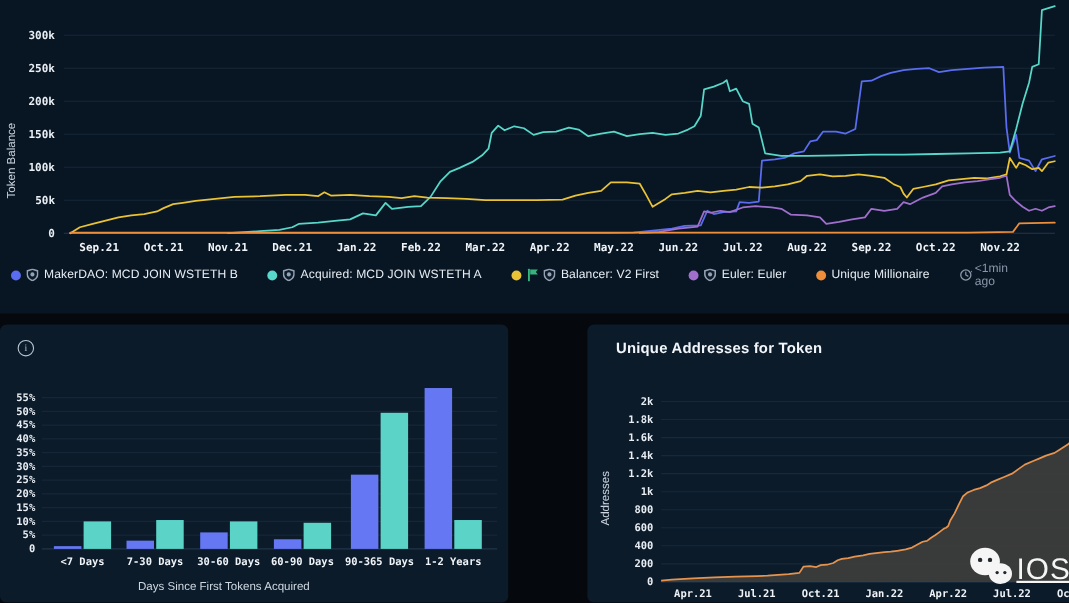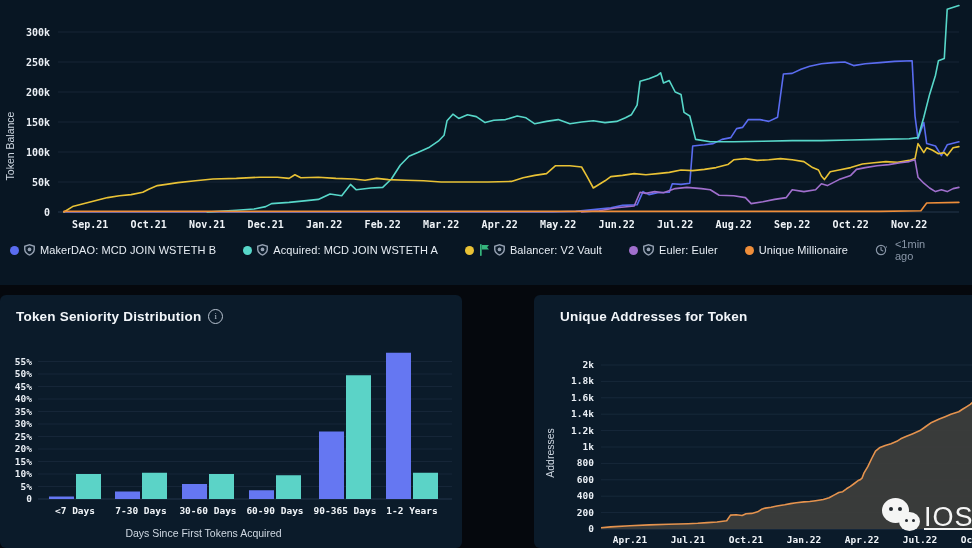--- a/index.html
+++ b/index.html
@@ -7,21 +7,21 @@
          font-family:"Liberation Sans",sans-serif;background:#05080d;}
   
   #top-panel{position:absolute;left:0;top:0;width:972px;height:285px;background:#081623;}
   #balance-svg{position:absolute;left:0;top:0;}
   #legend-row{position:absolute;left:0;top:238px;width:896px;height:24px;
               display:flex;align-items:center;padding-left:10px;box-sizing:border-box;}
   .legend-item{display:flex;align-items:center;gap:5px;margin-right:27px;cursor:pointer;}
   .legend-dot{width:9px;height:9px;border-radius:50%;flex:0 0 auto;}
   .legend-label{font-size:11px;color:#e7edf4;letter-spacing:.1px;white-space:nowrap;}
   .badge-ico{display:inline-flex;align-items:center;}
-  #last-updated{margin-left:auto;margin-right:14px;display:flex;align-items:center;gap:8px;
+  #last-updated{margin-left:auto;margin-right:14px;display:flex;align-items:center;gap:2px;
                 color:#8a97a8;font-size:11px;}
   
   .card{position:absolute;top:295px;height:253px;background:#0b1b2a;border-radius:6px;overflow:hidden;}
   #card-left{left:0;width:462px;}
   #card-right{left:490px;width:482px;margin-left:44px;}
   .card-title-row{display:flex;align-items:center;gap:7px;padding:14px 0 0 16px;}
   #card-right .card-title-row{padding-left:26px;}
   .card-title{margin:0;font-size:13.5px;font-weight:bold;color:#f2f6fa;letter-spacing:.2px;}
   .info-circle{width:13px;height:13px;border:1.3px solid #b9c4d1;border-radius:50%;
                color:#b9c4d1;font-size:9px;line-height:13px;text-align:center;
@@ -121,21 +121,21 @@
                 <path d="M3 1h7L8.1 3.3 10 5.6H3Z" fill="#35b57d"></path>
               </svg>
             </span>
             <span class="badge-ico">
               <svg width="11" height="12" viewBox="0 0 10 11">
                 <path d="M5 0L10 1.6V4.8C10 7.6 7.6 9.9 5 10.8 2.4 9.9 0 7.6 0 4.8V1.6Z" fill="#96a2b3"></path>
                 <path d="M5 1.4L8.7 2.6V4.8C8.7 6.9 7 8.7 5 9.4 3 8.7 1.3 6.9 1.3 4.8V2.6Z" fill="#0b1b2a"></path>
                 <circle cx="5" cy="5" r="1.7" fill="#96a2b3"></circle>
               </svg>
             </span>
-            <span class="legend-label">Balancer: V2 Vault</span>
+            <span class="legend-label">Balancer: V2 First</span>
           </div>
           <div class="legend-item">
             <span class="legend-dot" style="background: rgb(160, 111, 205);"></span>
             <span class="badge-ico">
               <svg width="11" height="12" viewBox="0 0 10 11">
                 <path d="M5 0L10 1.6V4.8C10 7.6 7.6 9.9 5 10.8 2.4 9.9 0 7.6 0 4.8V1.6Z" fill="#96a2b3"></path>
                 <path d="M5 1.4L8.7 2.6V4.8C8.7 6.9 7 8.7 5 9.4 3 8.7 1.3 6.9 1.3 4.8V2.6Z" fill="#0b1b2a"></path>
                 <circle cx="5" cy="5" r="1.7" fill="#96a2b3"></circle>
               </svg>
             </span>
@@ -154,21 +154,20 @@
             <path d="M10.6 3.2l.9-1.4.5 1.9z" fill="#8a97a8"></path>
           </svg>
         </span>
         <span>&lt;1min ago</span>
       </div>
     </div>
   </section>
 
   <section id="card-left" class="card">
     <div class="card-title-row">
-      <h3 class="card-title">Token Seniority Distribution</h3>
       <span class="info-circle">i</span>
     </div>
     <svg id="seniority-svg" class="chart-svg" width="462" height="188">
         <g>
           <text x="32" y="163" text-anchor="end" fill="#e9eef4" font-family="DejaVu Sans Mono, monospace" font-size="9.5" font-weight="bold">0</text>
           <line x1="38" y1="147.5" x2="452" y2="147.5" stroke="rgba(130,160,200,0.09)" stroke-width="1"></line>
           <text x="32" y="150.5" text-anchor="end" fill="#e9eef4" font-family="DejaVu Sans Mono, monospace" font-size="9.5" font-weight="bold">5%</text>
           <line x1="38" y1="135" x2="452" y2="135" stroke="rgba(130,160,200,0.09)" stroke-width="1"></line>
           <text x="32" y="138" text-anchor="end" fill="#e9eef4" font-family="DejaVu Sans Mono, monospace" font-size="9.5" font-weight="bold">10%</text>
           <line x1="38" y1="122.5" x2="452" y2="122.5" stroke="rgba(130,160,200,0.09)" stroke-width="1"></line>

